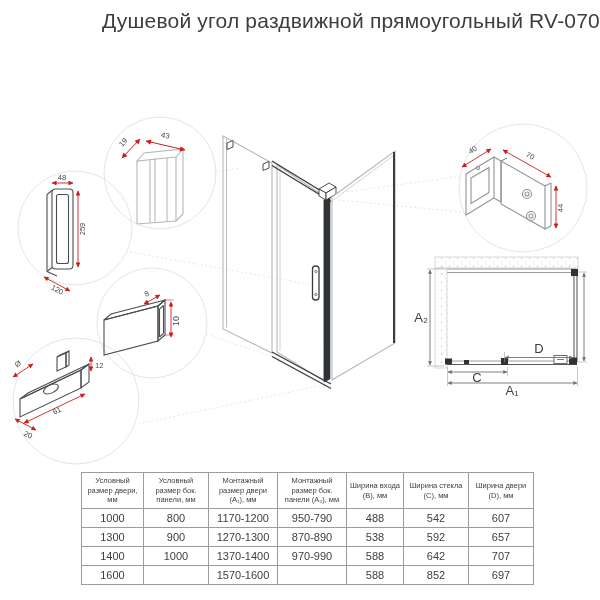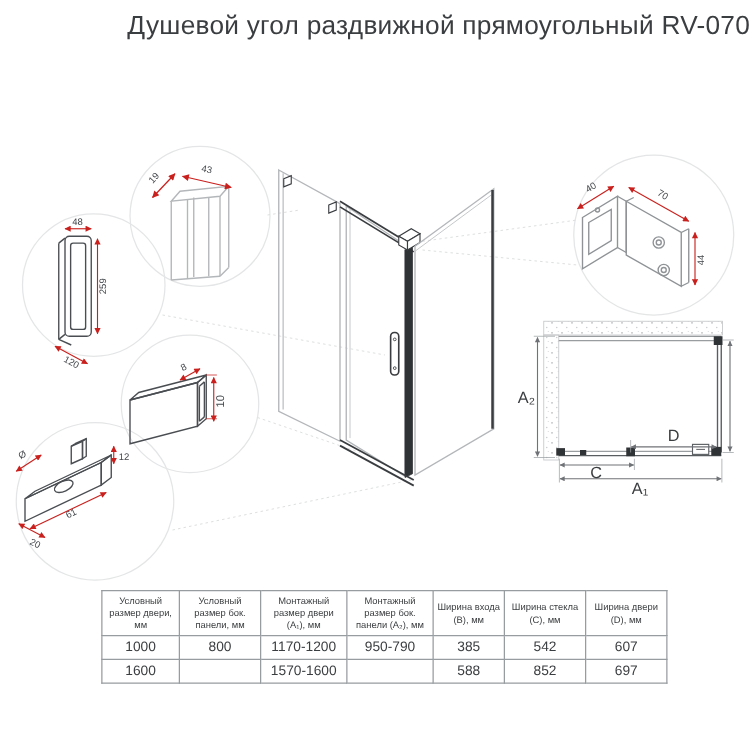--- a/index.html
+++ b/index.html
@@ -275,23 +275,41 @@
         <th>Ширина стекла (C), мм</th>
         <th>Ширина двери (D), мм</th>
       </tr>
     </thead>
     <tbody>
       <tr>
         <td>1000</td>
         <td>800</td>
         <td>1170-1200</td>
         <td>950-790</td>
-        <td>385</td>
+        <td>488</td>
         <td>542</td>
         <td>607</td>
+      </tr>
+      <tr>
+        <td>1300</td>
+        <td>900</td>
+        <td>1270-1300</td>
+        <td>870-890</td>
+        <td>538</td>
+        <td>592</td>
+        <td>657</td>
+      </tr>
+      <tr>
+        <td>1400</td>
+        <td>1000</td>
+        <td>1370-1400</td>
+        <td>970-990</td>
+        <td>588</td>
+        <td>642</td>
+        <td>707</td>
       </tr>
       <tr>
         <td>1600</td>
         <td></td>
         <td>1570-1600</td>
         <td></td>
         <td>588</td>
         <td>852</td>
         <td>697</td>
       </tr>

